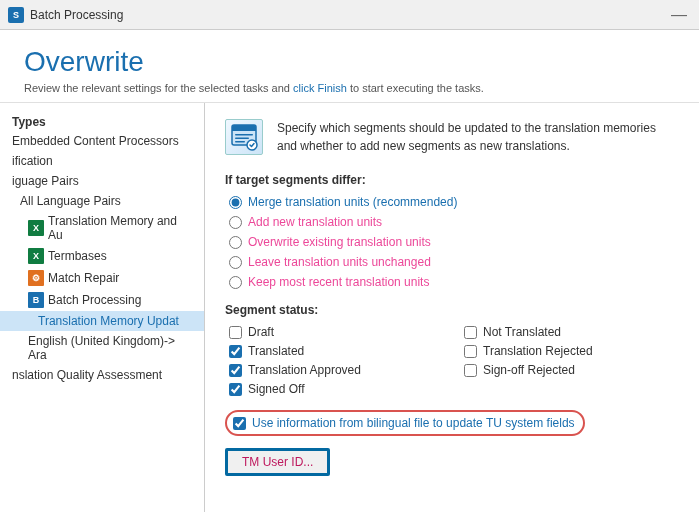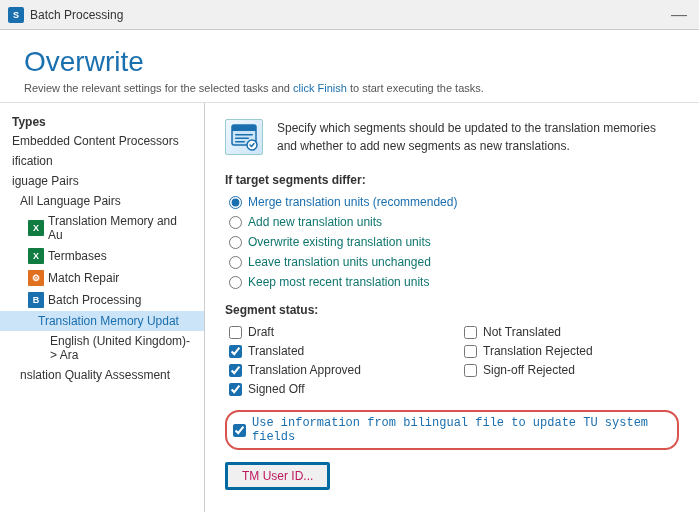--- a/index.html
+++ b/index.html
@@ -205,21 +205,21 @@
       font-size: 12px;
     }
     .radio-item input[type="radio"] {
       accent-color: #1a6faf;
     }
     .radio-item label {
       color: #1a6faf;
       cursor: pointer;
     }
     .radio-item label.plain {
-      color: #0f766e;
+      color: #ec4899;
     }
 
     .segment-status-label {
       font-size: 12px;
       font-weight: 600;
       color: #333;
       margin-bottom: 8px;
     }
 
     .checkbox-grid {
@@ -253,21 +253,20 @@
       border: 2px solid #d9534f;
       border-radius: 14px;
       padding: 4px 8px 4px 6px;
     }
     .bilingual-checkbox-wrapper input[type="checkbox"] {
       accent-color: #1a6faf;
     }
     .bilingual-text {
       font-size: 12px;
       color: #1a6faf;
-      font-family: Liberation Mono, monospace;
     }
 
     .tm-user-btn {
       background: #f0f0f0;
       border: 3px solid #0369a1;
       border-radius: 2px;
       padding: 4px 14px;
       font-size: 12px;
       cursor: pointer;
       color: #be185d;
@@ -321,24 +320,24 @@
       <span class="item-icon icon-orange">⚙</span>
       <span>Match Repair</span>
     </div>
     <div class="sidebar-item" style="padding-left: 28px;">
       <span class="item-icon icon-blue">B</span>
       <span>Batch Processing</span>
     </div>
     <div class="sidebar-item active" style="padding-left: 38px;">
       <span>Translation Memory Updat</span>
     </div>
-    <div class="sidebar-item" style="padding-left: 20px; margin-left: 30px;">
+    <div class="sidebar-item" style="padding-left: 28px;">
       <span>English (United Kingdom)-&gt; Ara</span>
     </div>
-    <div class="sidebar-item" style="padding-left: 20px;">
+    <div class="sidebar-item" style="padding-left: 12px;">
       <span>nslation Quality Assessment</span>
     </div>
   </div>
 
   <div class="content">
 
     <div class="tm-update-header">
       <div class="tm-icon">
         <div class="tm-icon-inner">
           <svg width="28" height="28" viewBox="0 0 28 28">

